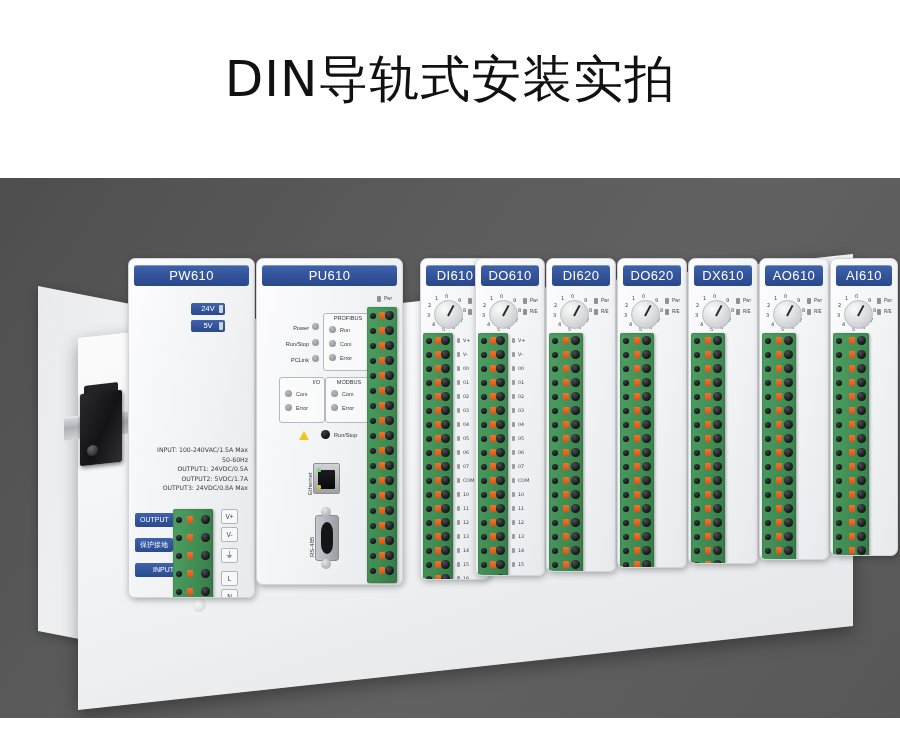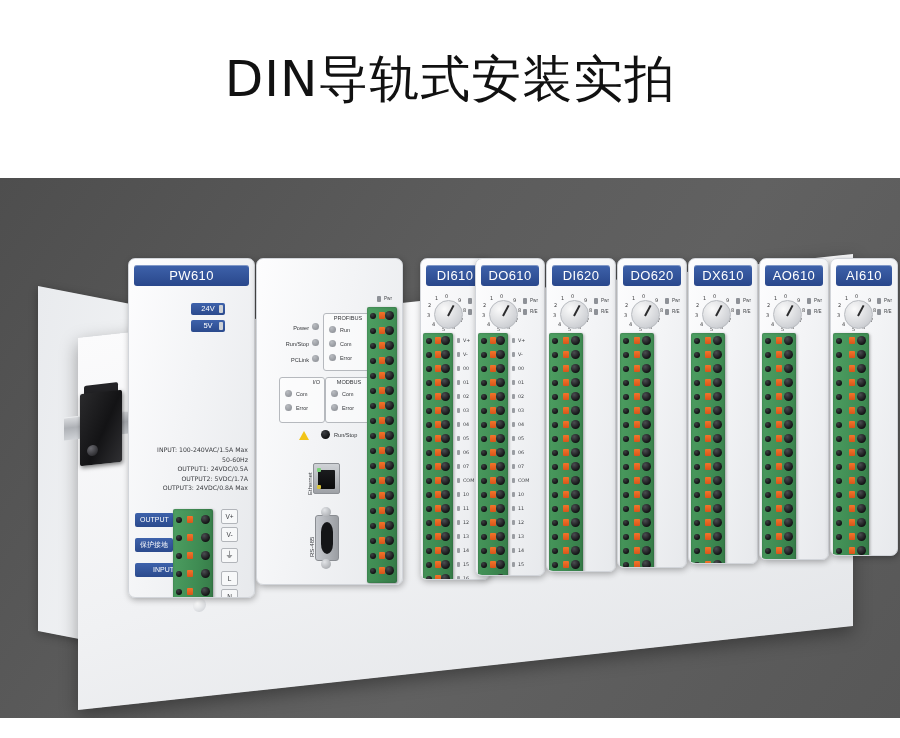--- a/index.html
+++ b/index.html
@@ -193,20 +193,21 @@
 
         <div class="term-box" style="left:92px;top:222px;">V+</div>
         <div class="term-box" style="left:92px;top:240px;">V-</div>
         <div class="earth-sym" style="left:92px;top:261px;"></div>
         <div class="term-box" style="left:92px;top:284px;">L</div>
         <div class="term-box" style="left:92px;top:302px;">N</div>
       </div>
     </div>
 
     <div class="module" id="m-pu" style="left:128px;width:145px;height:325px;">
+      <div class="mod-header">PU610</div>
       <div class="mod-body">
 
         <div class="plain-row" style="left:6px;top:36px;width:46px;">Power</div>
         <div class="led-dot" style="left:55px;top:36px;"></div>
         <div class="plain-row" style="left:6px;top:52px;width:46px;">Run/Stop</div>
         <div class="led-dot" style="left:55px;top:52px;"></div>
         <div class="plain-row" style="left:6px;top:68px;width:46px;">PCLink</div>
         <div class="led-dot" style="left:55px;top:68px;"></div>
 
         <div class="led-group" style="left:66px;top:26px;width:48px;height:56px;">

